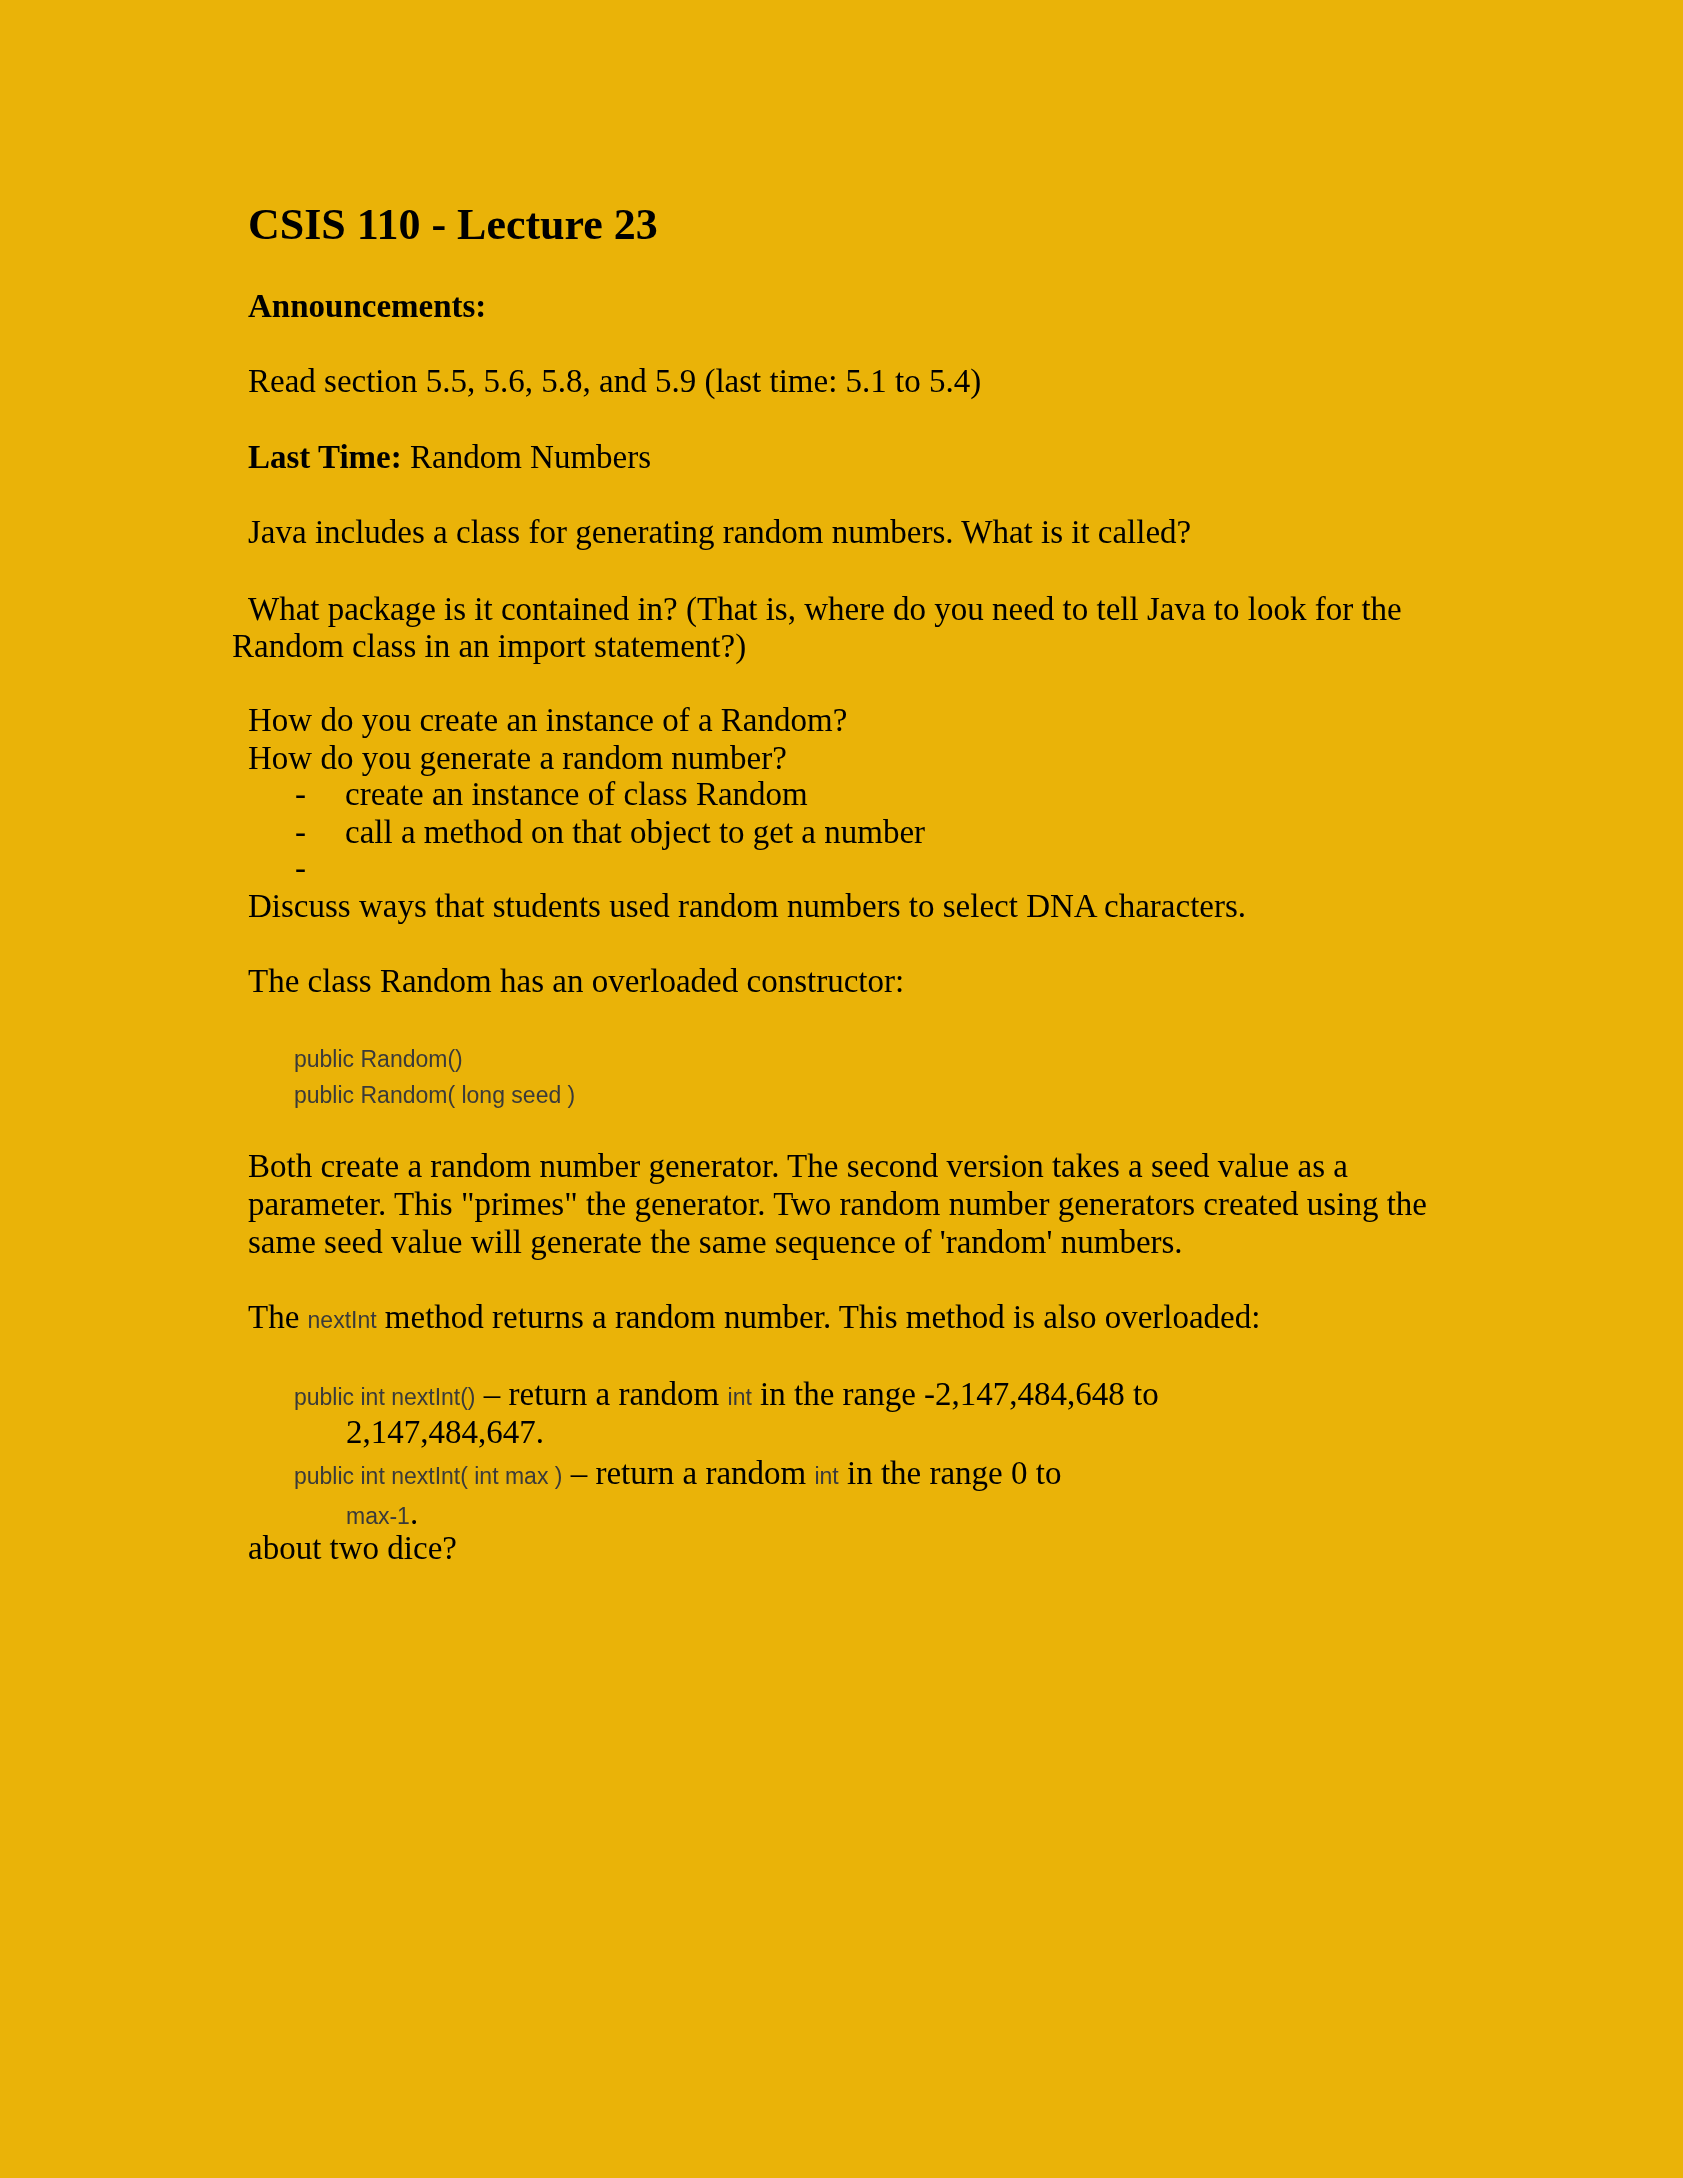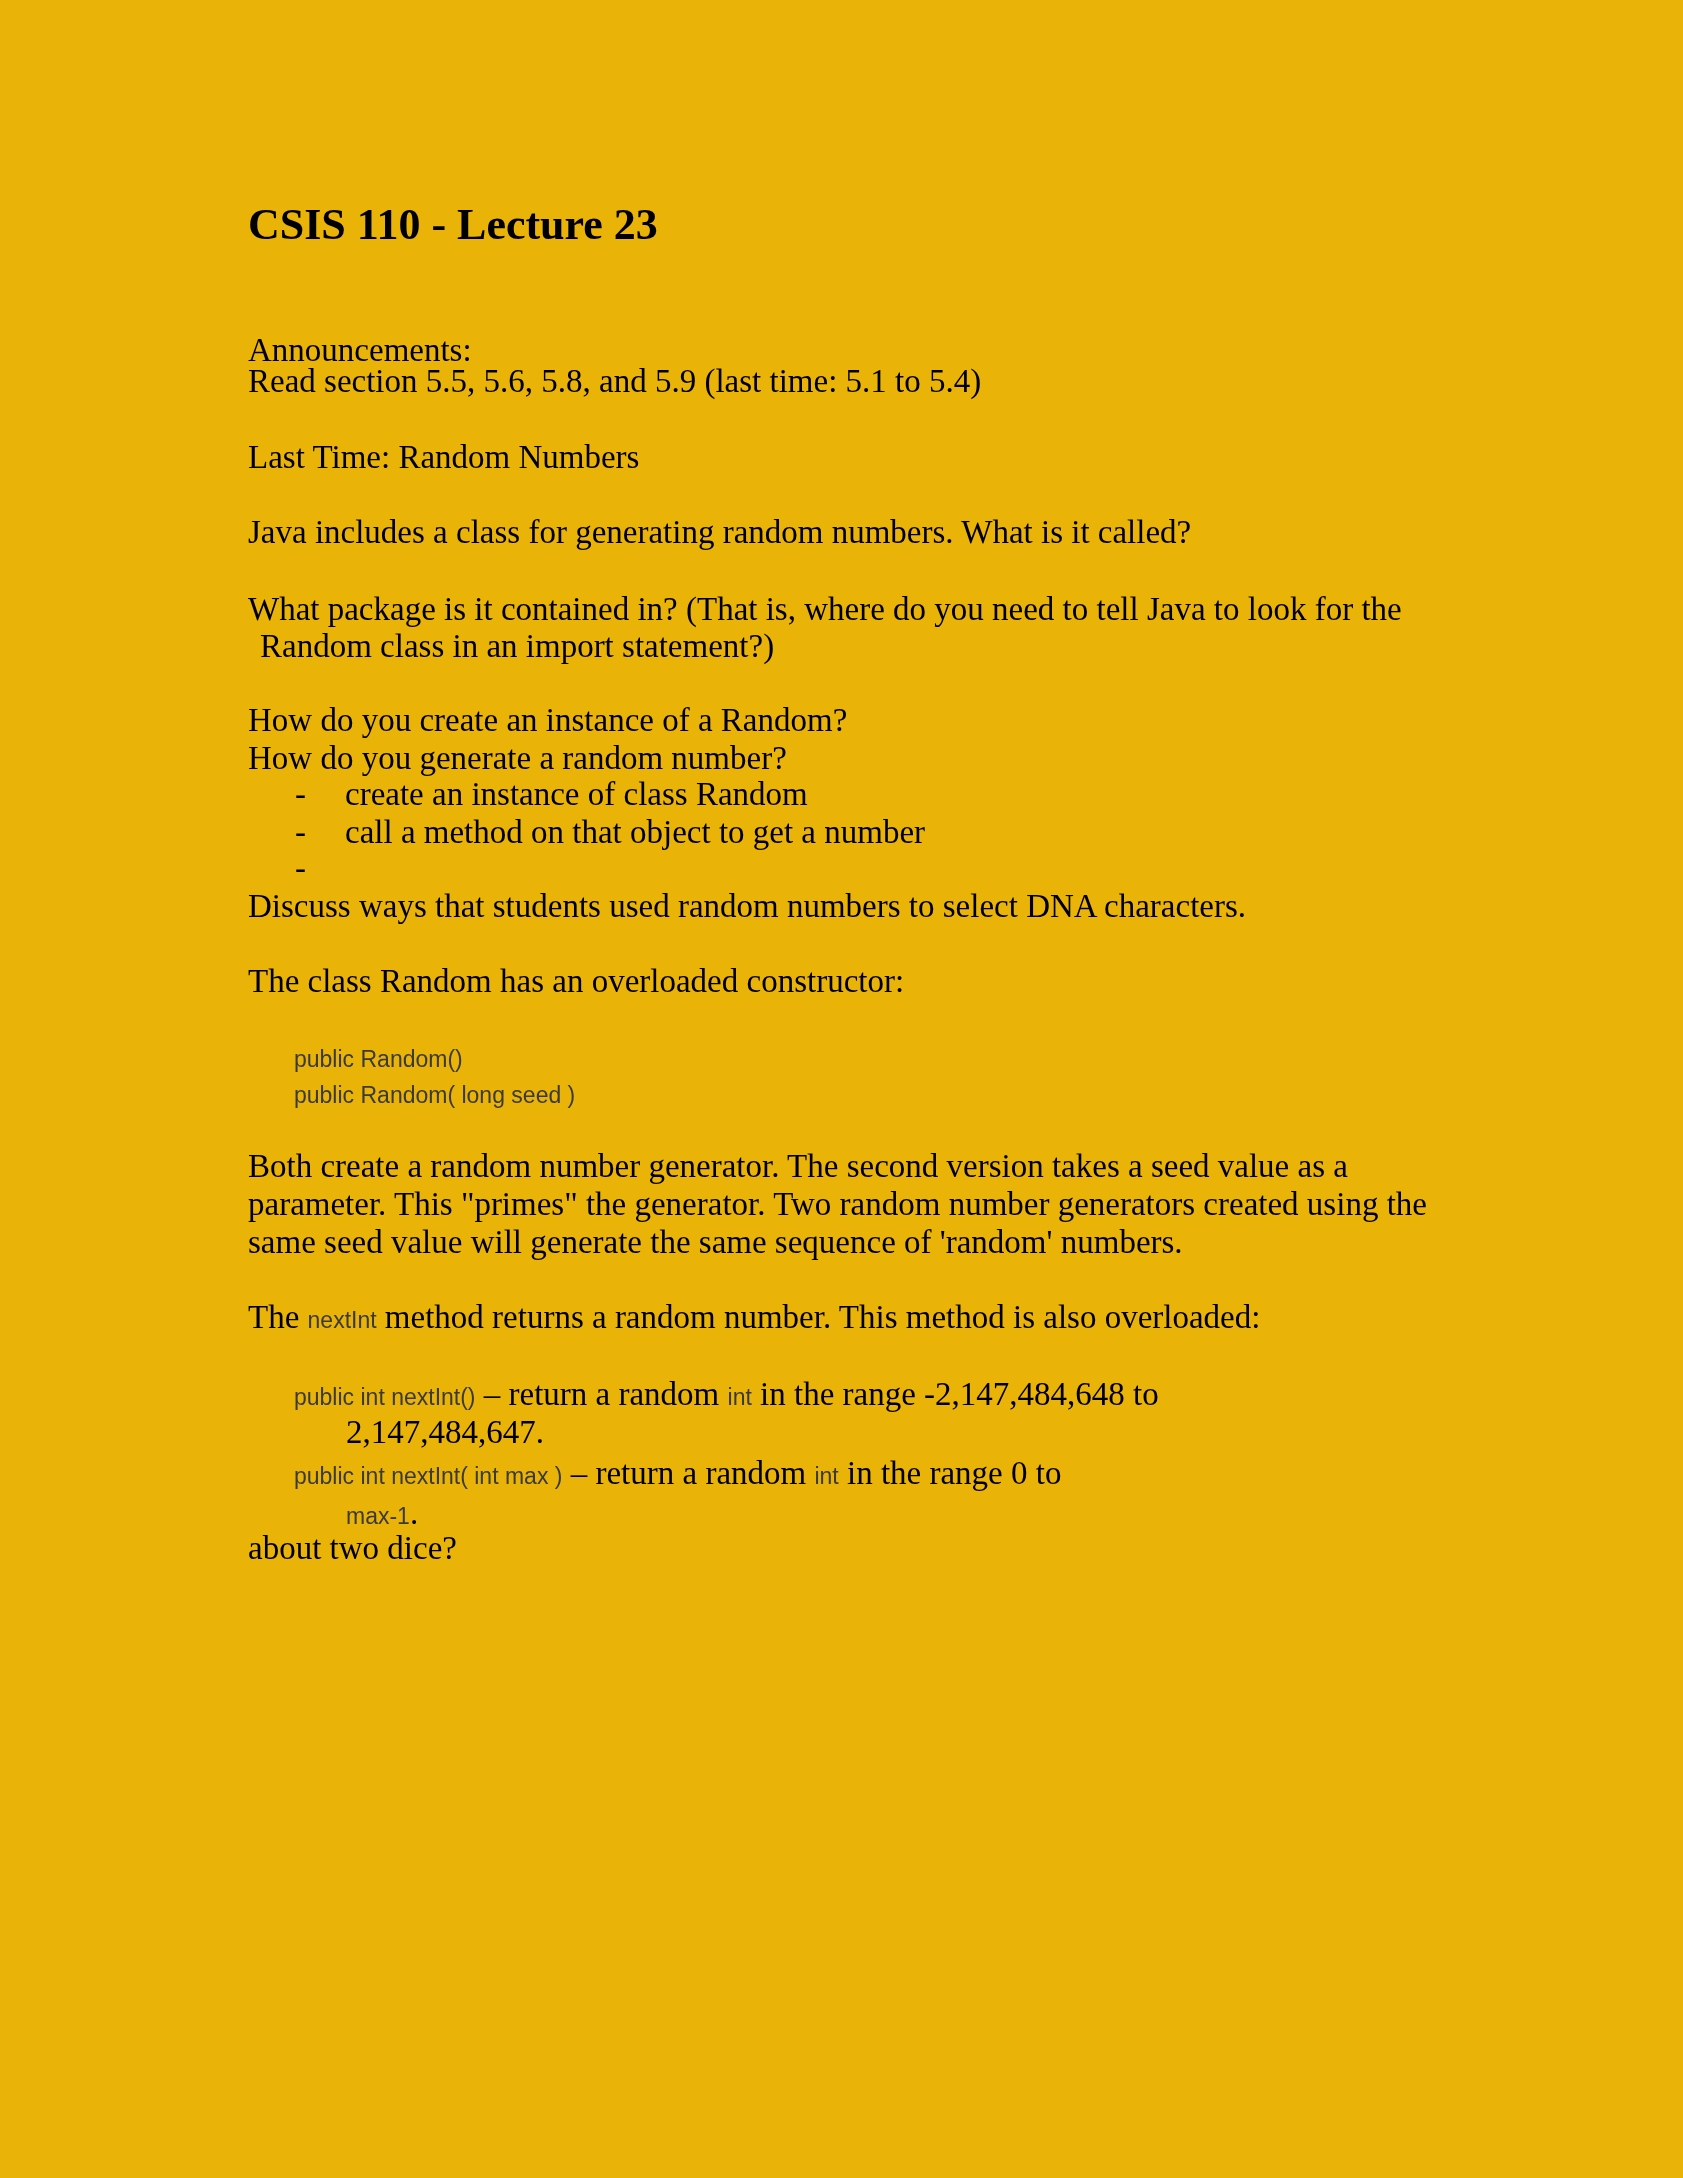--- a/index.html
+++ b/index.html
@@ -7,21 +7,21 @@
   .page { position: absolute; left: 0; top: 0; width: 1683px; height: 2178px; background: #eab308; padding-left: 32px; }
   .ln {
     position: absolute;
     white-space: pre;
     font-family: "Liberation Serif", "DejaVu Serif", serif;
     font-size: 33px;
     line-height: 1;
     color: #000000;
   }
   .title { font-size: 44px; font-weight: bold; }
-  .b { font-weight: normal; margin-top: 44px; }
+  .b { font-weight: bold; }
   .code {
     font-family: Liberation Sans, sans-serif;
     font-size: 23px;
     color: #3a3a3a;
   }
 </style>
 </head>
 <body>
 
 <div class="page">
@@ -30,21 +30,21 @@
 
   <div class="ln b" style="left:248px; top:290px;">Announcements:</div>
 
   <div class="ln" style="left:248px; top:365px;">Read section 5.5, 5.6, 5.8, and 5.9 (last time: 5.1 to 5.4)</div>
 
   <div class="ln" style="left:248px; top:441px;"><span class="b">Last Time:</span><span> Random Numbers</span></div>
 
   <div class="ln" style="left:248px; top:516px;">Java includes a class for generating random numbers. What is it called?</div>
 
   <div class="ln" style="left:248px; top:593px;text-align:center;">What package is it contained in? (That is, where do you need to tell Java to look for the</div>
-  <div class="ln" style="left:260px; top:630px;">Random class in an import statement?)</div>
+  <div class="ln" style="left:232px; top:630px;">Random class in an import statement?)</div>
 
   <div class="ln" style="left:248px; top:704px;">How do you create an instance of a Random?</div>
   <div class="ln" style="left:248px; top:742px;">How do you generate a random number?</div>
 
   <div class="ln" style="left:295px; top:778px;">-</div>
   <div class="ln" style="left:345px; top:778px;">create an instance of class Random</div>
   <div class="ln" style="left:295px; top:816px;">-</div>
   <div class="ln" style="left:345px; top:816px;">call a method on that object to get a number</div>
   <div class="ln" style="left:295px; top:852px;">-</div>
 

